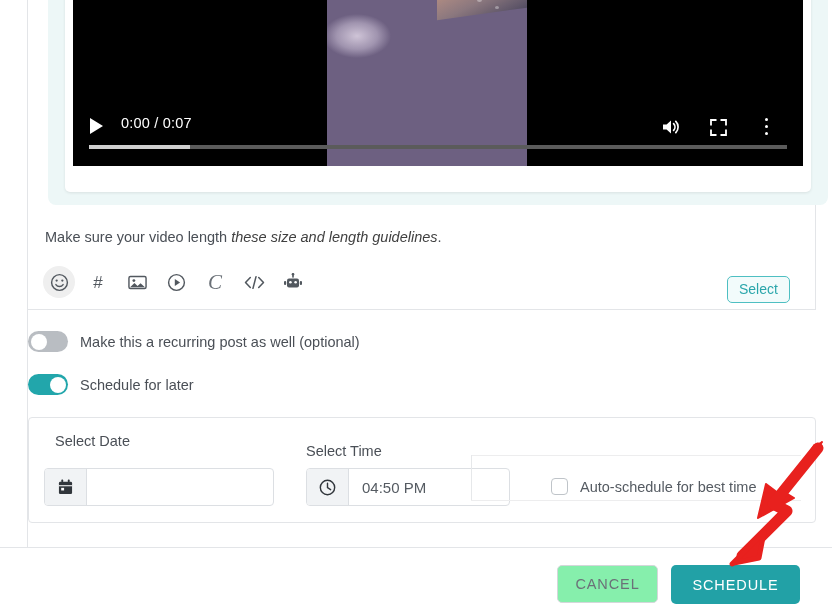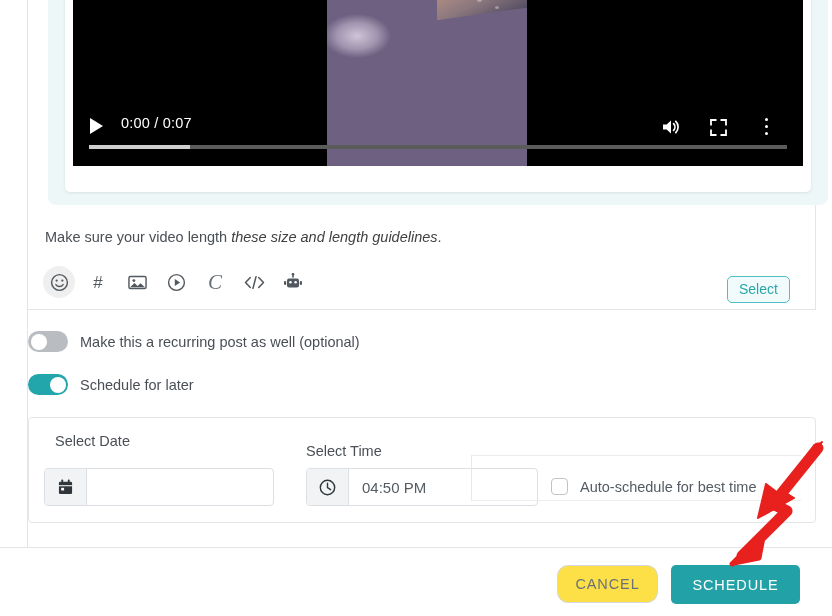--- a/index.html
+++ b/index.html
@@ -217,21 +217,21 @@
   }
 
   
   .footer-div {
     position: absolute; left: 0; top: 547px; width: 832px; height: 1px;
     background: #e3e5e8;
   }
   .btn-cancel {
     position: absolute; left: 557px; top: 565px;
     width: 101px; height: 38px;
-    border: 1px solid #d4d7da; border-radius: 11px; background: #fde047;
+    border: 1px solid #d4d7da; border-radius: 5px; background: #86efac;
     color: #6b7178; font-size: 14.5px; letter-spacing: .9px;
     display: flex; align-items: center; justify-content: center;
     cursor: pointer;
   }
   .btn-schedule {
     position: absolute; left: 671px; top: 565px;
     width: 129px; height: 39px;
     border: none; border-radius: 5px; background: #22a1a6;
     color: #ffffff; font-size: 14.5px; letter-spacing: .9px;
     display: flex; align-items: center; justify-content: center;
@@ -380,21 +380,21 @@
       <svg width="15" height="16" viewBox="0 0 16 17">
         <rect x="1" y="3" width="14" height="13" rx="1.4" fill="#31363c"></rect>
         <rect x="1" y="6.6" width="14" height="1.1" fill="#ffffff"></rect>
         <rect x="3.6" y="0.6" width="1.9" height="3.4" rx="0.6" fill="#31363c"></rect>
         <rect x="10.5" y="0.6" width="1.9" height="3.4" rx="0.6" fill="#31363c"></rect>
         <rect x="3.4" y="9.4" width="3.1" height="2.8" fill="#ffffff"></rect>
       </svg>
     </div>
   </div>
 
-  <div class="field" style="left:306px; top:468px; width:232px;">
+  <div class="field" style="left:306px; top:468px; width:204px;">
     <div class="addon">
       <svg width="17" height="17" viewBox="0 0 18 18">
         <circle cx="9" cy="9" r="7.6" fill="none" stroke="#31363c" stroke-width="1.5"></circle>
         <path d="M9 4.4V9.2l3.3 2.1" stroke="#31363c" stroke-width="1.5" fill="none" stroke-linecap="round"></path>
       </svg>
     </div>
     <div class="val">04:50 PM</div>
   </div>
 
   <div class="auto-hline-top"></div>

